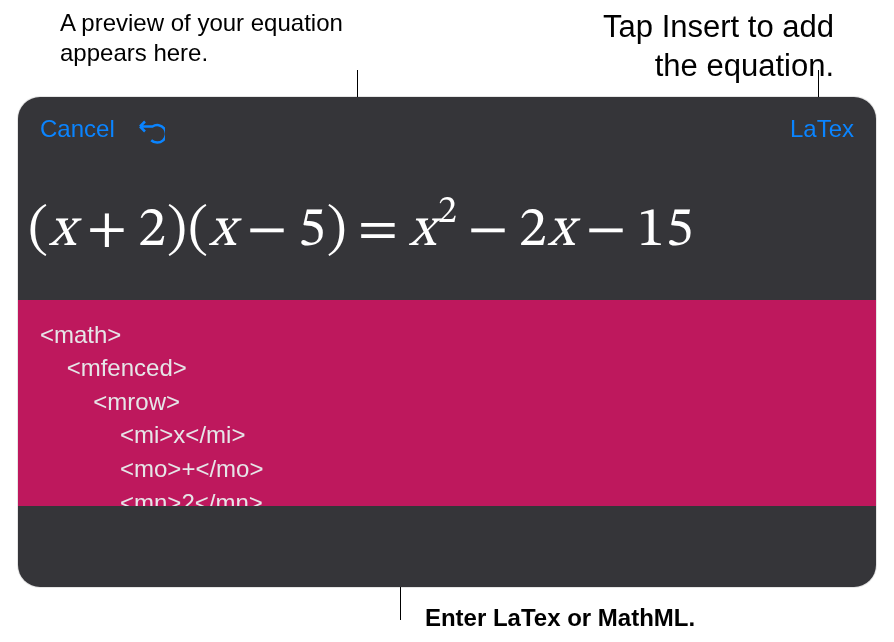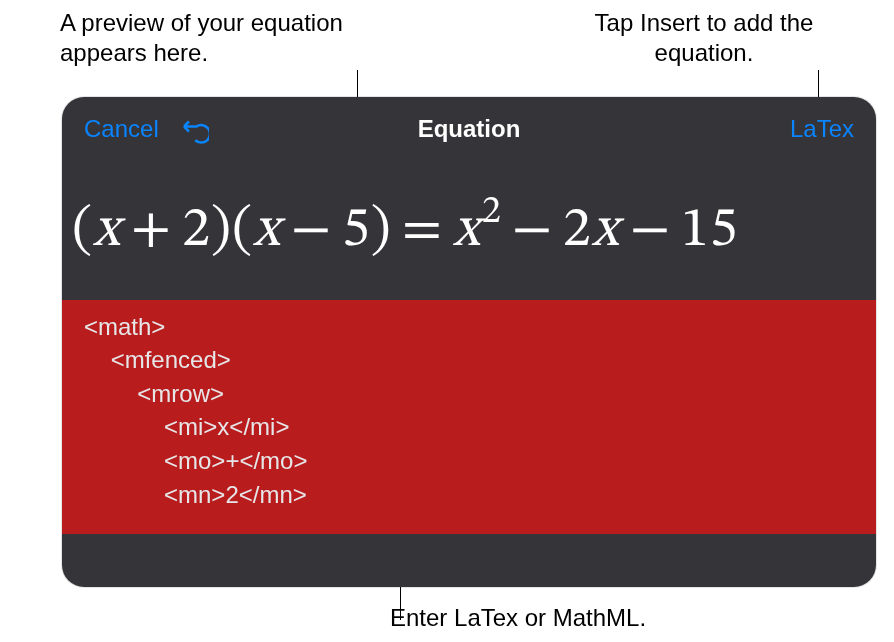--- a/index.html
+++ b/index.html
@@ -23,49 +23,49 @@
       font-size: 24px;
       color: #000;
       text-align: left;
       line-height: 1.25;
     }
     .callout-top-right {
       position: absolute;
       top: 8px;
       right: 60px;
       width: 260px;
-      font-size: 24px;
+      font-size: 31px;
       color: #000;
-      text-align: center;
+      text-align: right;
       line-height: 1.25;
     }
     .callout-bottom {
       position: absolute;
       bottom: 10px;
-      left: 390px;
+      left: 410px;
       width: 300px;
       font-size: 24px;
       color: #000;
-      text-align: left;
+      text-align: center;
+      font-weight: bold;
     }
     .leader-line {
       position: absolute;
       background: #000;
     }
     .equation-panel {
       position: absolute;
       top: 97px;
       left: 18px;
       right: 18px;
       height: 490px;
       background: #353539;
       border-radius: 22px;
       overflow: hidden;
       box-shadow: 0 0 0 1px rgba(0,0,0,0.1);
-      margin-left: 44px;
     }
     .panel-header {
       height: 64px;
       display: flex;
       align-items: center;
       justify-content: space-between;
       padding: 0 22px;
     }
     .header-left {
       display: flex;
@@ -125,23 +125,23 @@
       top: -3px;
       margin-left: 1px;
     }
     .equation-preview .op {
       padding: 0 10px;
     }
     .equation-preview .paren {
       font-weight: 400;
     }
     .code-area {
-      background: #b91c1c;
-      height: 234px;
-      padding: 10px 22px;
+      background: #be185d;
+      height: 206px;
+      padding: 18px 22px;
       overflow: hidden;
     }
     .code-text {
       color: #e6e6e8;
       font-family: -apple-system, BlinkMacSystemFont, "Helvetica Neue", Arial, sans-serif;
       font-size: 24px;
       line-height: 1.4;
       white-space: pre;
     }
   </style>
@@ -159,21 +159,20 @@
 <div class="equation-panel">
   <div class="panel-header">
     <div class="header-left">
       <span class="cancel-btn">Cancel</span>
       <span class="undo-icon">
         <svg viewBox="0 0 24 24" fill="none" stroke="currentColor" stroke-width="2">
           <path d="M4 10 L8 6 M4 10 L8 14 M4 10 H14 A7 7 0 1 1 13 21"></path>
         </svg>
       </span>
     </div>
-    <span class="header-title">Equation</span>
     <span class="insert-btn">LaTex</span>
   </div>
 
   <div class="preview-area">
     <div class="equation-preview">
       <span class="paren">(</span><span class="var">x</span><span class="op">+</span><span>2</span><span class="paren">)</span><span class="paren">(</span><span class="var">x</span><span class="op">−</span><span>5</span><span class="paren">)</span><span class="op">=</span><span class="var">x</span><span class="sup">2</span><span class="op">−</span><span>2</span><span class="var">x</span><span class="op">−</span><span>15</span>
     </div>
   </div>
 
   <div class="code-area">

